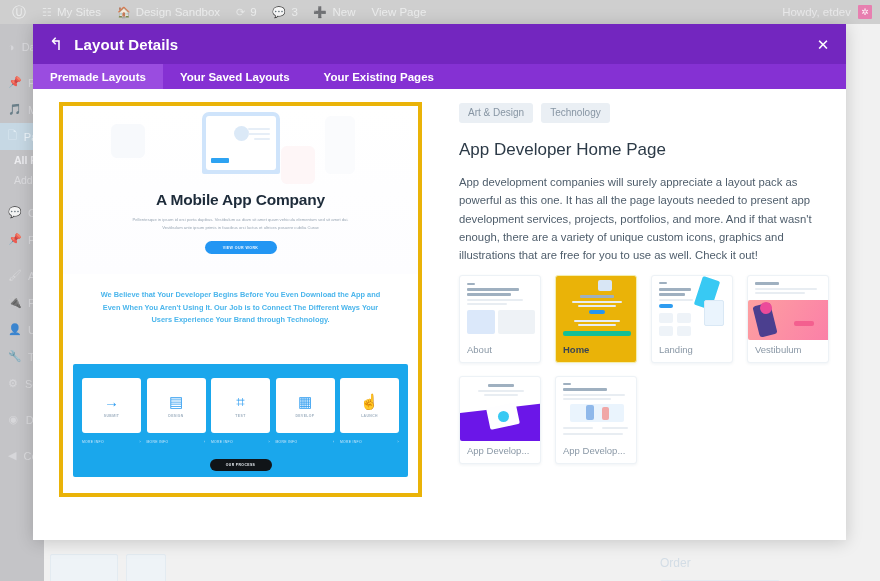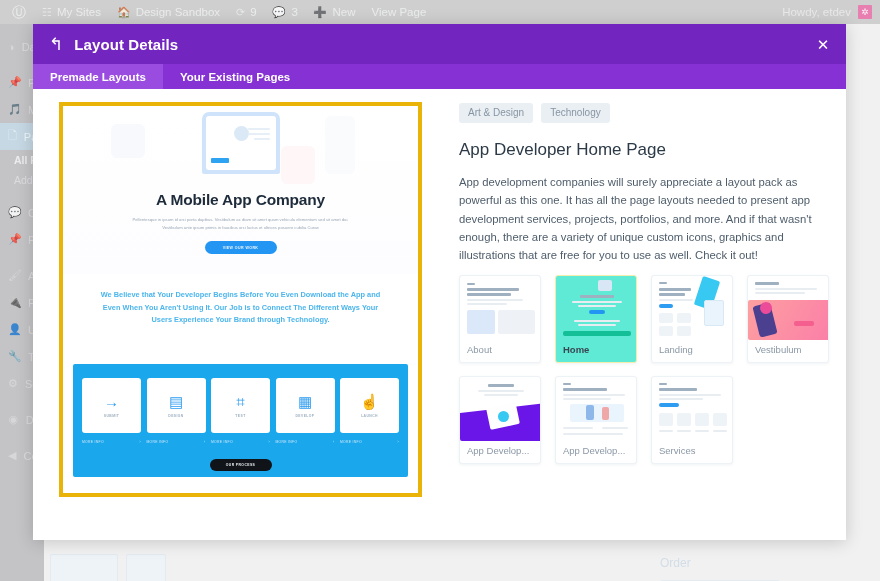--- a/index.html
+++ b/index.html
@@ -183,21 +183,21 @@
   .thumb-grid {
     margin-top: 11px; display: grid; grid-template-columns: repeat(4, 82px);
     gap: 13px 14px;
   }
   .thumb {
     width: 82px; height: 88px; background: #fff;
     border: 1px solid #edf2f6; border-radius: 3px;
     box-shadow: 0 1px 3px rgba(80,110,140,.09);
     position: relative; overflow: hidden;
   }
-  .thumb.selected { background: #5eead4; border-color: #f4eeae; }
+  .thumb.selected { background: #eab308; border-color: #f4eeae; }
   .thumb-art { position: absolute; left: 0; right: 0; top: 0; height: 65px; overflow: hidden; }
   .thumb-label {
     position: absolute; left: 7px; bottom: 7px;
     font-size: 9.5px; color: #8a98a6;
   }
   .thumb.selected .thumb-label { color: #3b4654; font-weight: bold; }
 
   
   .tl { position: absolute; background: #e8edf2; border-radius: 1px; height: 2px; }
   .tl.dark { background: #9fb0c0; }
@@ -342,20 +342,23 @@
 
     <div class="modal-header">
       <span class="back-arrow">↰</span>
       <span class="modal-title">Layout Details</span>
       <span class="close-x">✕</span>
     </div>
 
     <div class="modal-tabs">
       <div class="tab active">
         <span>Premade Layouts</span>
+      </div>
+      <div class="tab">
+        <span>Your Saved Layouts</span>
       </div>
       <div class="tab">
         <span>Your Existing Pages</span>
       </div>
     </div>
 
     <div class="modal-body">
 
       <div class="preview-col">
         <div class="preview-frame">
@@ -528,38 +531,20 @@
               <div class="tblock" style="left:14px; top:27px; width:54px; height:18px; background:#eaf4fd; border-radius:2px;"></div>
               <div class="tblock" style="left:30px; top:28px; width:8px; height:15px; background:#8fb8ea; border-radius:2px;"></div>
               <div class="tblock" style="left:46px; top:30px; width:7px; height:13px; background:#f0a7a7; border-radius:2px;"></div>
               <div class="tl" style="left:7px; top:50px; width:30px;"></div>
               <div class="tl" style="left:46px; top:50px; width:26px;"></div>
               <div class="tl" style="left:7px; top:56px; width:60px;"></div>
             </div>
             <div class="thumb-label">App Develop...</div>
           </div>
 
-          <div class="thumb">
-            <div class="thumb-art">
-              <div class="tl dark" style="left:7px; top:6px; width:8px;"></div>
-              <div class="tl dark" style="left:7px; top:11px; width:38px; height:3px;"></div>
-              <div class="tl" style="left:7px; top:17px; width:62px;"></div>
-              <div class="tl" style="left:7px; top:21px; width:44px;"></div>
-              <div class="tblock" style="left:7px; top:26px; width:20px; height:4px; background:#2e9cf0;"></div>
-              <div class="tblock" style="left:7px; top:36px; width:14px; height:13px; background:#eef3f8;"></div>
-              <div class="tblock" style="left:25px; top:36px; width:14px; height:13px; background:#eef3f8;"></div>
-              <div class="tblock" style="left:43px; top:36px; width:14px; height:13px; background:#eef3f8;"></div>
-              <div class="tblock" style="left:61px; top:36px; width:14px; height:13px; background:#eef3f8;"></div>
-              <div class="tl" style="left:7px; top:53px; width:14px;"></div>
-              <div class="tl" style="left:25px; top:53px; width:14px;"></div>
-              <div class="tl" style="left:43px; top:53px; width:14px;"></div>
-              <div class="tl" style="left:61px; top:53px; width:14px;"></div>
-            </div>
-            <div class="thumb-label">Services</div>
-          </div>
 
         </div>
       </div>
     </div>
   </div>
 
   <div class="marker" id="marker-1">
     <div class="tear"></div>
     <div class="num">1</div>
   </div>

